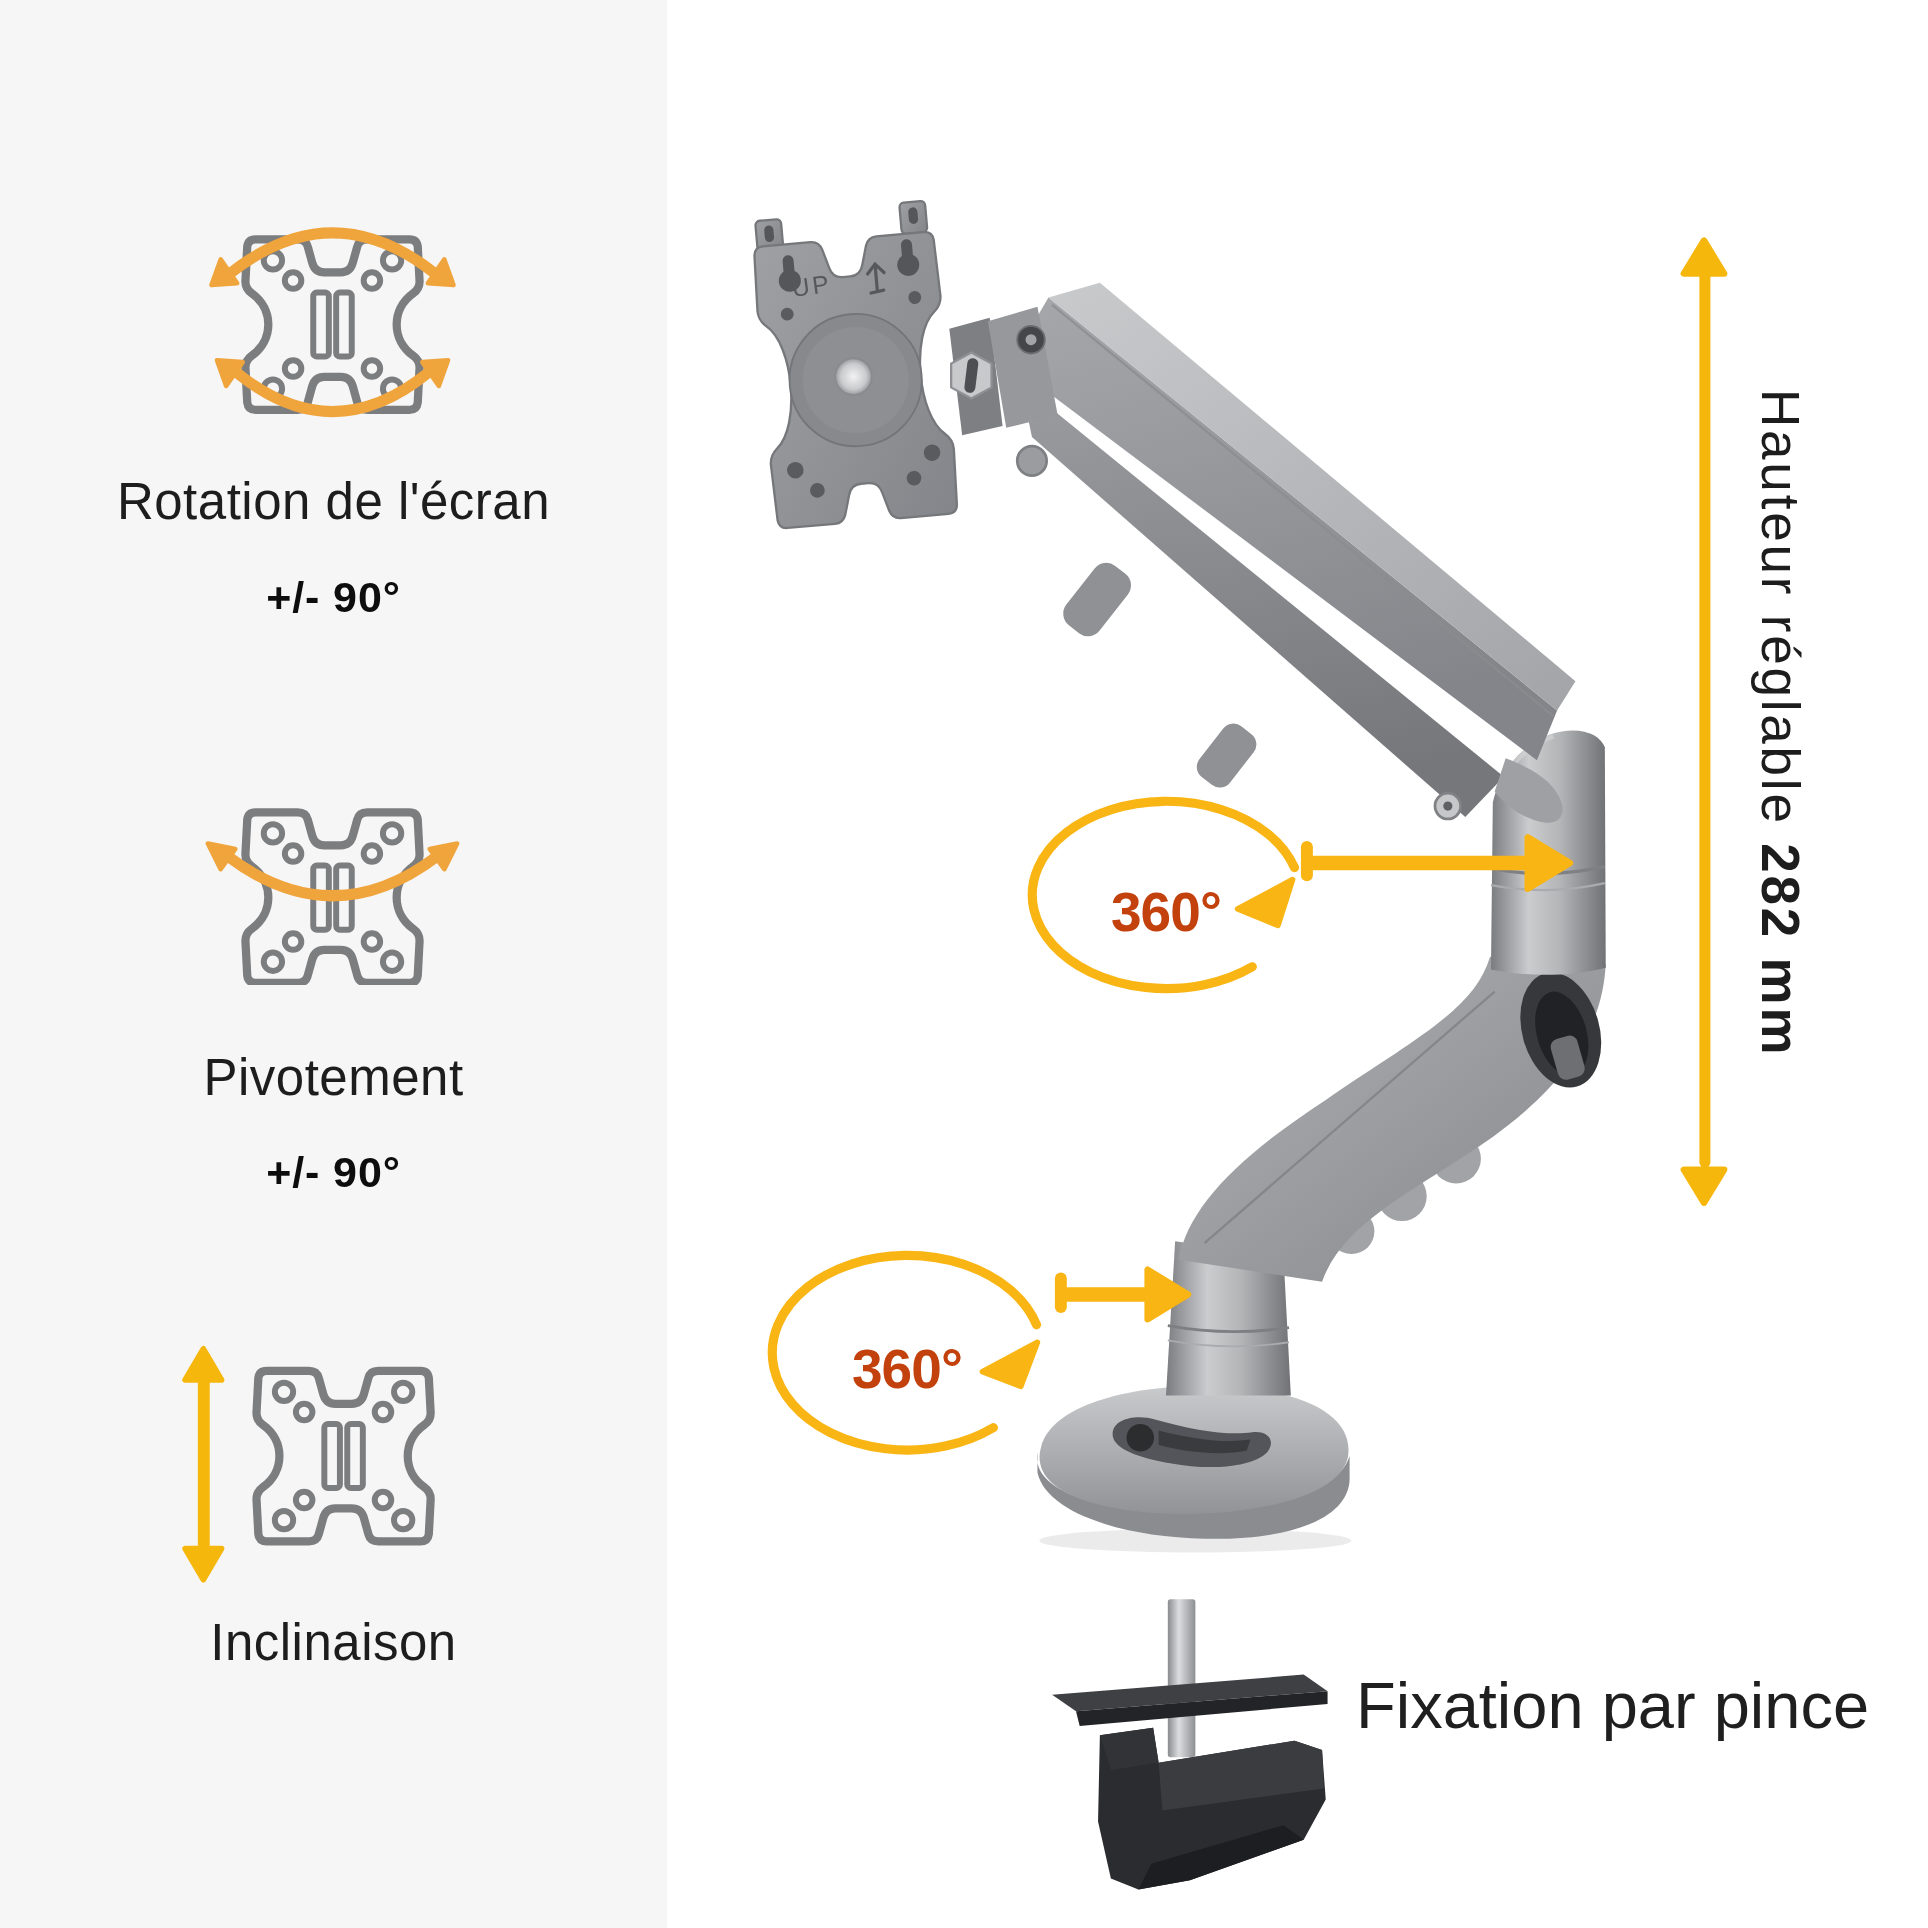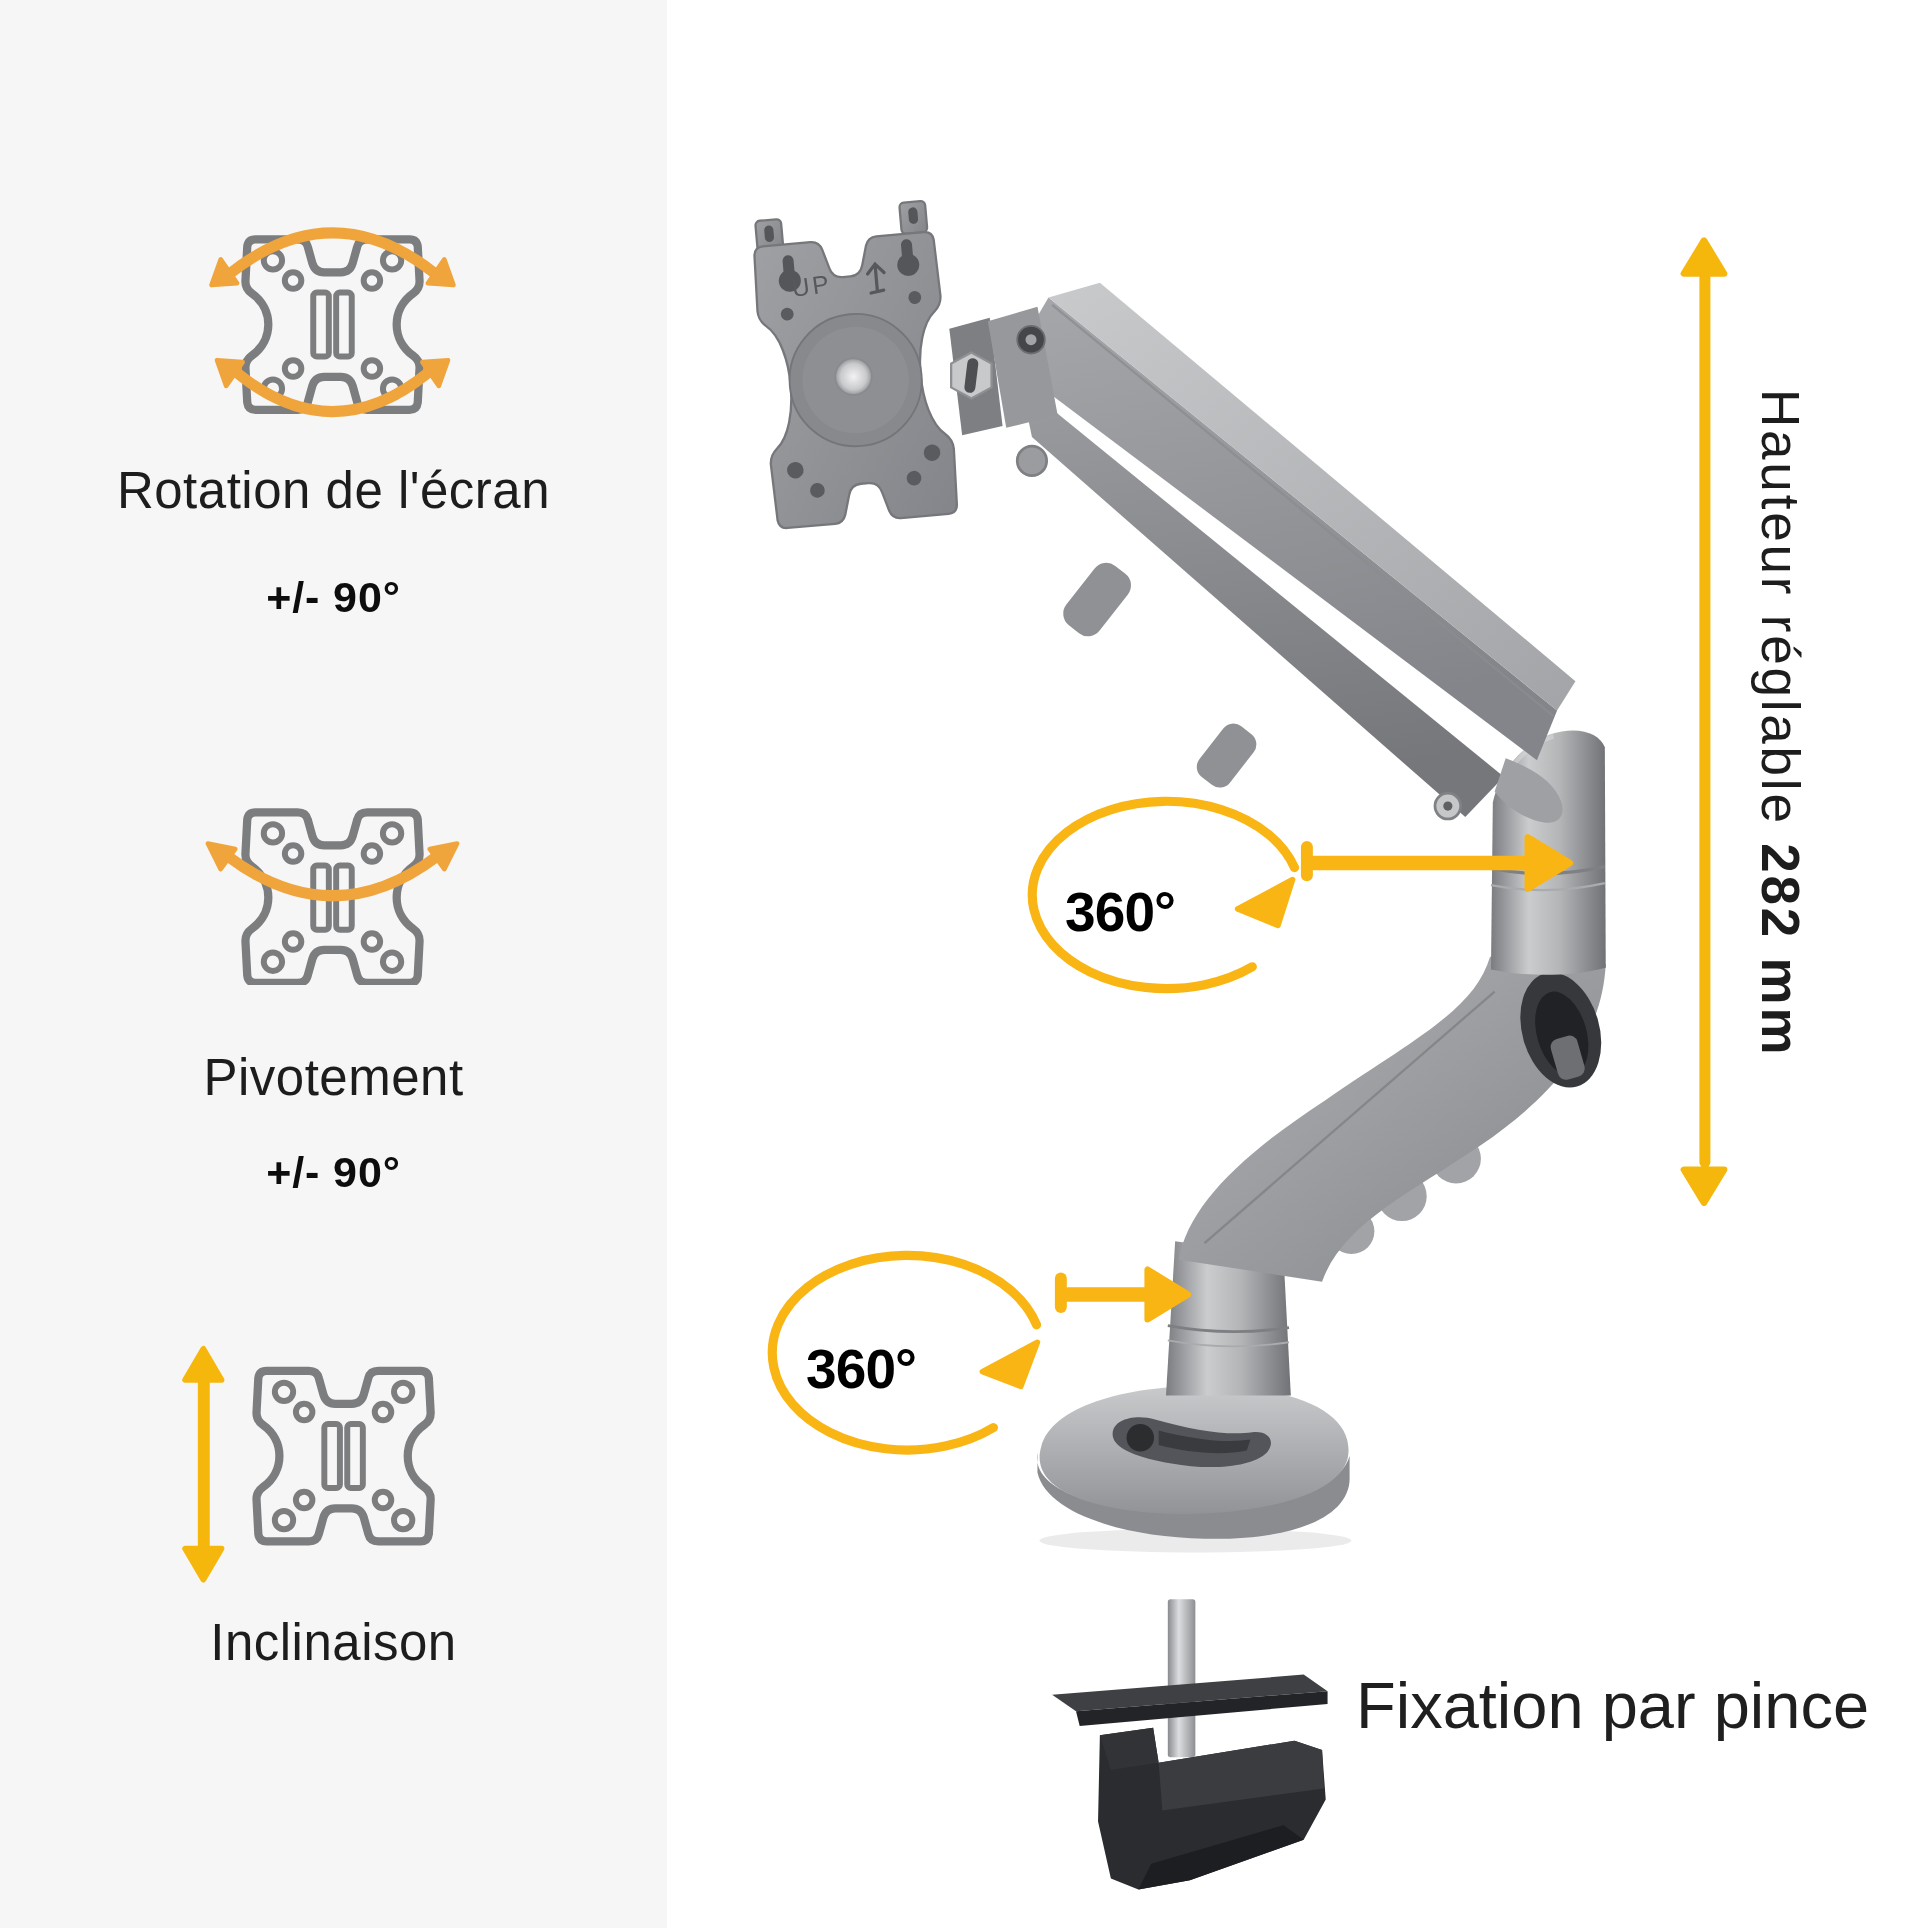--- a/index.html
+++ b/index.html
@@ -4,22 +4,22 @@
 <style>
   html,body{margin:0;padding:0;background:#ffffff;}
   .page{position:relative;width:1928px;height:1928px;background:#ffffff;overflow:hidden;
         font-family:"Liberation Sans","DejaVu Sans",sans-serif;}
   .sidebar{position:absolute;left:0;top:0;width:667px;height:1928px;background:#f6f6f6;}
   .abs{position:absolute;}
   .f-label{position:absolute;left:0;width:667px;text-align:center;font-size:51px;line-height:59px;
            color:#1d1d1d;letter-spacing:0.5px;}
   .f-value{position:absolute;left:0;width:667px;text-align:center;font-size:43px;line-height:51px;
            font-weight:bold;color:#0d0d0d;letter-spacing:0.9px;margin-top:28px;}
-  .callout-label{position:absolute;width:202px;text-align:left;font-size:55px;font-weight:bold;
-                 color:#000000;letter-spacing:-0.9px;}
+  .callout-label{position:absolute;width:202px;text-align:center;font-size:55px;font-weight:bold;
+                 color:#c2410c;letter-spacing:-0.9px;}
   .height-label{position:absolute;left:1811px;top:389px;transform:rotate(90deg);transform-origin:0 0;
                 font-size:53px;line-height:61px;white-space:nowrap;color:#1d1d1d;letter-spacing:2.8px;}
   .height-label .hl-bold{font-weight:bold;}
   .mount-note{position:absolute;left:1356px;top:1664px;font-size:65px;line-height:84px;color:#1f1f1f;}
   svg{display:block;}
 </style>
 </head>
 <body>
 
 <div class="page">
@@ -44,21 +44,21 @@
         <path d="M40,98 Q150,12 260,98"></path>
         <path d="M46,208 Q150,292 254,208"></path>
       </g>
       <g fill="#f0a43c" stroke="#f0a43c" stroke-width="5" stroke-linejoin="round">
         <polygon points="18,112 46,110 28,84"></polygon>
         <polygon points="282,112 254,110 272,84"></polygon>
         <polygon points="24,194 52,196 34,222"></polygon>
         <polygon points="276,194 248,196 266,222"></polygon>
       </g>
     </svg>
-    <div class="f-label" style="top:461px">Rotation de l'écran</div>
+    <div class="f-label" style="top:472px">Rotation de l'écran</div>
     <div class="f-value" style="top:544px">+/- 90°</div>
 
     <svg class="abs" style="left:195px;top:801px" width="275" height="184" viewBox="0 0 300 200">
       <path d="M66,12 L112,12 Q121,12 123,20 L128,38 Q131,48 141,48 L159,48 Q169,48 172,38 L177,20 Q179,12 188,12 L234,12 Q242,12 243,20 L245,58 Q245,66 238,71 C214,88 214,122 238,139 Q245,144 245,152 L243,190 Q242,198 234,198 L188,198 Q179,198 177,190 L172,172 Q169,162 159,162 L141,162 Q131,162 128,172 L123,190 Q121,198 112,198 L66,198 Q58,198 57,190 L55,152 Q55,144 62,139 C86,122 86,88 62,71 Q55,66 55,58 L57,20 Q58,12 66,12 Z" fill="#f6f6f6" stroke="#7c7d7f" stroke-width="9" stroke-linejoin="round"></path>
       <g fill="none" stroke="#7c7d7f" stroke-width="6.5">
         <circle cx="85" cy="35" r="10"></circle>
           <circle cx="107" cy="57" r="9"></circle>
         <circle cx="215" cy="35" r="10"></circle>
           <circle cx="193" cy="57" r="9"></circle>
         <circle cx="85" cy="175" r="10"></circle>

